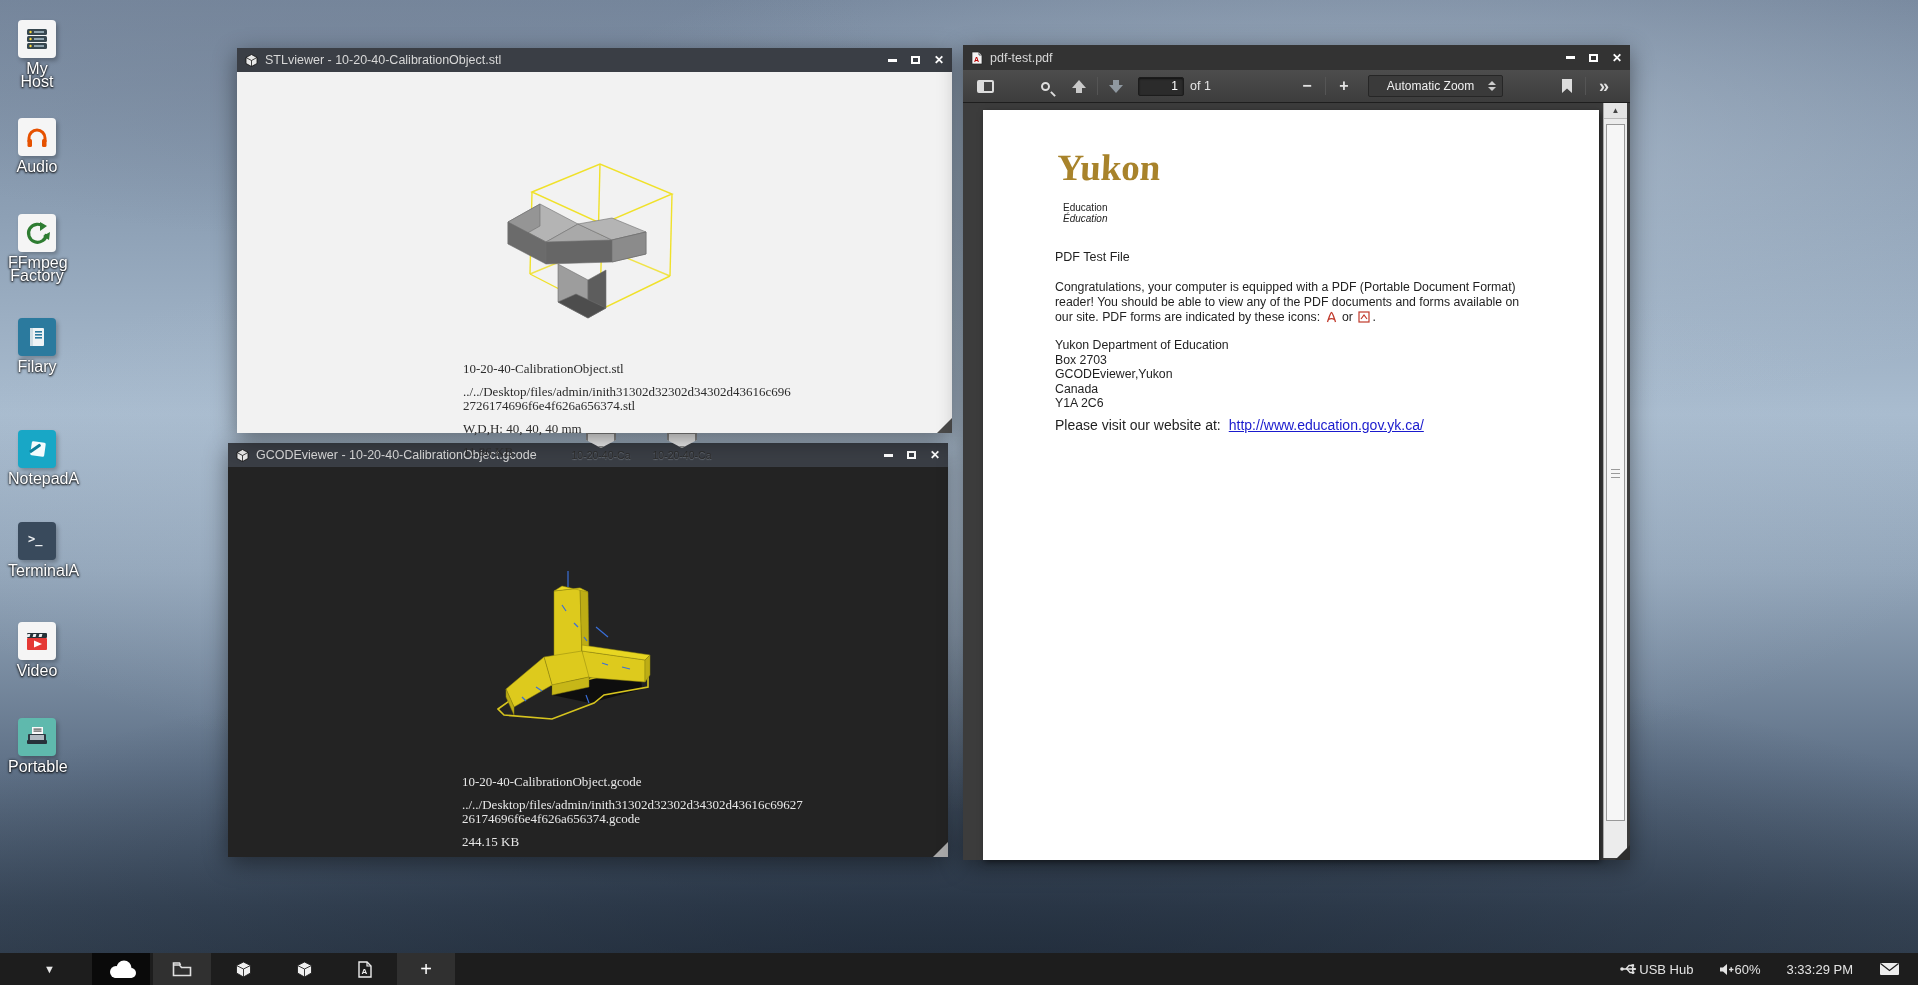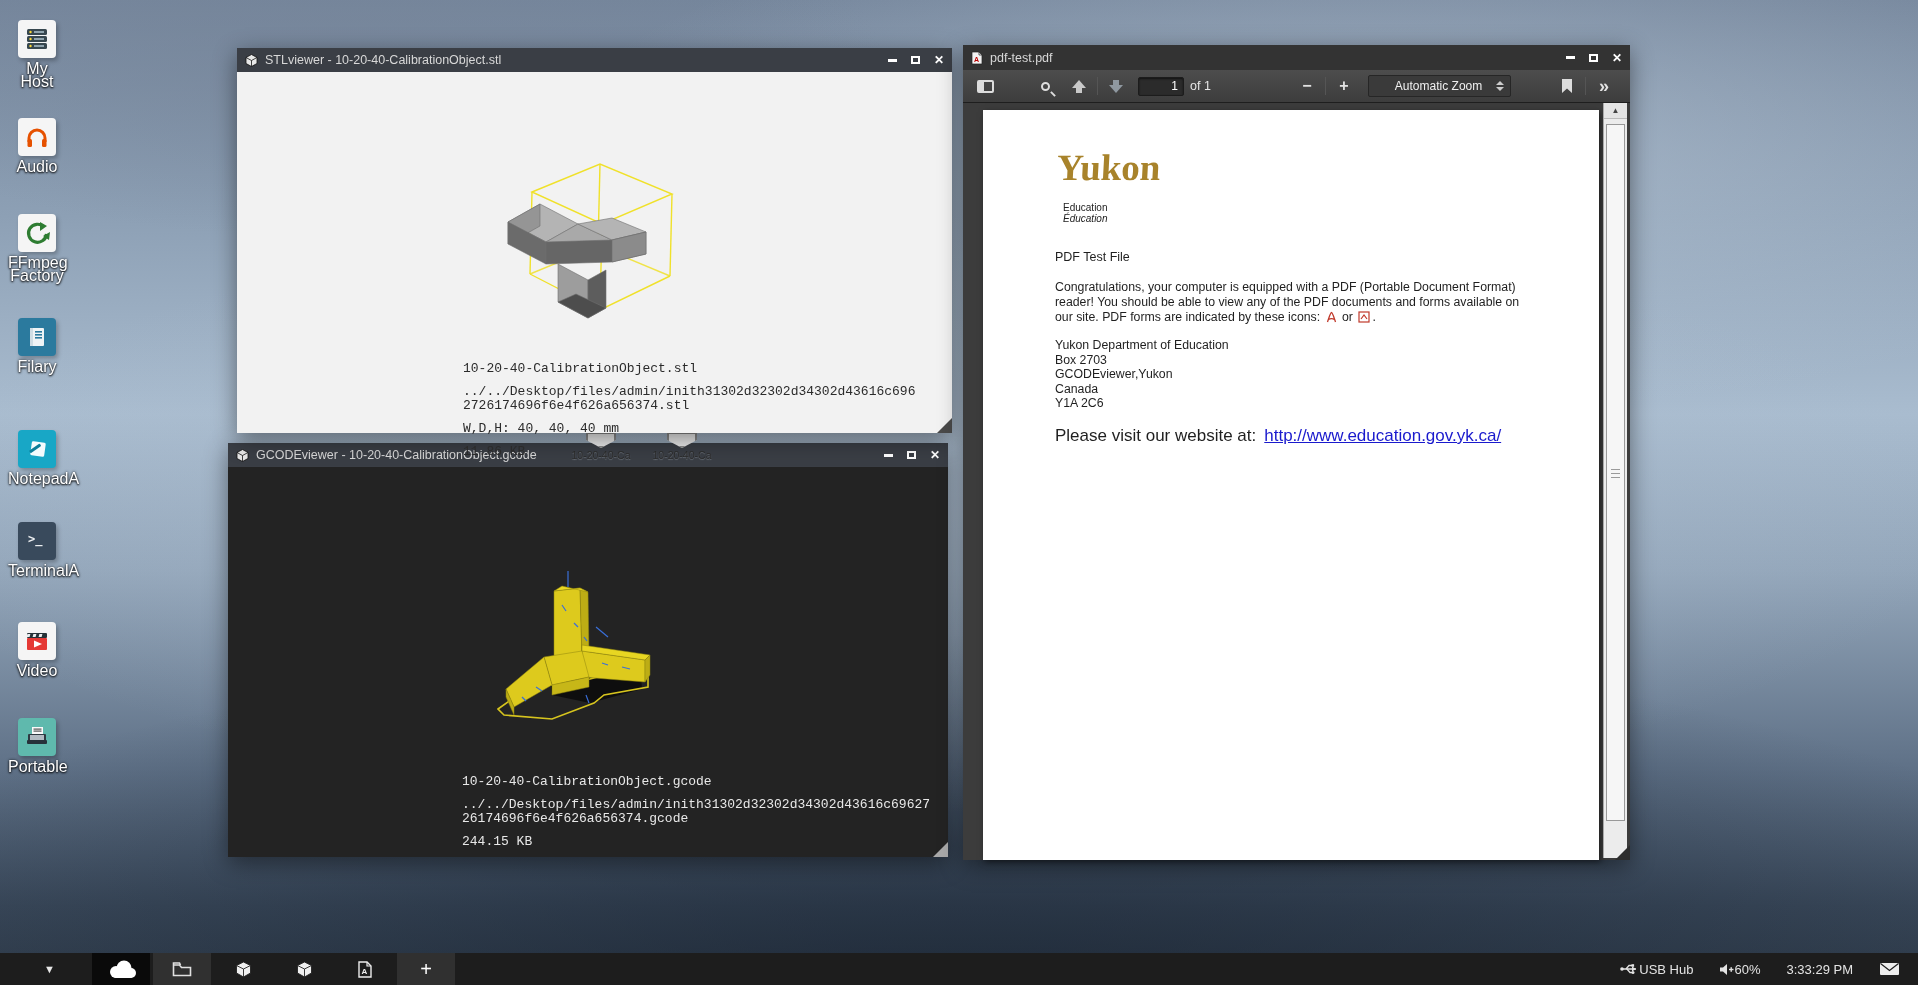--- a/index.html
+++ b/index.html
@@ -31,21 +31,21 @@
   .tbar { position:absolute; left:0; right:0; top:0; height:24px; background:#3a3e45;
      display:flex; align-items:center; padding:0 8px; color:#d8d8d8; font-size:12.5px; }
   .tbar .ticon { margin-right:7px; display:flex; }
   .wctls { margin-left:auto; display:flex; align-items:center; gap:14px; }
   .wmin { width:9px; height:3px; background:#fff; }
   .wmax { width:9px; height:8px; border:2px solid #fff; }
   .wclose { color:#fff; font-size:12px; font-weight:bold; line-height:10px; }
   .grip { position:absolute; right:0; bottom:0; width:0; height:0;
      border-left:15px solid transparent; }
   
-  .mono { font-family:Liberation Mono, monospace; }
+  .mono { font-family:Liberation Serif, serif; }
   #stl-content { position:absolute; top:24px; left:0; right:0; bottom:0; background:#f2f2f2; }
   #stl-text { position:absolute; left:226px; top:290px; font-size:13px; color:#2b2b2b; }
   #gcode-content { position:absolute; top:24px; left:0; right:0; bottom:0; background:#232323; }
   #gcode-text { position:absolute; left:234px; top:308px; font-size:13px; color:#e8e8e8; }
   .finfo-line { line-height:14px; }
   .finfo-gap { height:9px; }
   
   #pdf-win { background:#3c3c3c; }
   #pdf-tbar { height:25px; background:#333; }
   #pdf-toolbar { position:absolute; top:25px; left:0; right:0; height:33px;
@@ -66,41 +66,41 @@
   .arr.up::after { content:""; position:absolute; left:4px; top:8px; width:6px; height:5px; background:#c9c9c9; }
   .arr.down::before { border-left:7px solid transparent; border-right:7px solid transparent;
      border-top:8px solid #8f98a0; bottom:0; }
   .arr.down::after { content:""; position:absolute; left:4px; top:0; width:6px; height:5px; background:#8f98a0; }
   #page-input { width:46px; height:19px; background:#2b2b2b; border:1px solid #1c1c1c;
      border-radius:2px; color:#fff; font-size:12px; text-align:right; padding-right:5px;
      box-shadow:inset 0 1px 2px rgba(0,0,0,.6); }
   .tb-label { font-size:12.5px; margin-left:6px; color:#e6e6e6; }
   .tb-glyph { font-size:16px; font-weight:bold; color:#e2e2e2; }
   #zoom-select { margin-left:12px; height:22px; background:#3a3a3a; border:1px solid #262626;
-     border-radius:2px; display:flex; align-items:center; padding:0 6px 0 26px; min-width:128px; }
+     border-radius:2px; display:flex; align-items:center; padding:0 6px 0 18px; min-width:128px; }
   #zoom-select .zlabel { font-size:12px; color:#f0f0f0; margin-right:14px; }
   .updown { display:flex; flex-direction:column; gap:2px; margin-left:auto; }
   .updown i { width:0; height:0; border-left:4px solid transparent; border-right:4px solid transparent; }
   .updown .u { border-bottom:4px solid #ccc; }
   .updown .d { border-top:4px solid #ccc; }
   .ic-bookmark { width:10px; height:14px; background:#ddd;
      clip-path:polygon(0 0,100% 0,100% 100%,50% 68%,0 100%); }
   
   #pdf-content { position:absolute; top:58px; left:0; right:0; bottom:0; background:#3c3c3c; }
   #pdf-page { position:absolute; left:20px; top:7px; width:616px; height:750px; background:#fff;
      box-shadow:2px 2px 6px rgba(0,0,0,.5); color:#1f1f1f; }
   #logo-word { position:absolute; left:74px; top:36px; font-size:37px; font-weight:bold;
      color:#a8832b; letter-spacing:0; transform:skewX(-3deg); font-family:"Liberation Serif",serif; }
   #logo-sub1 { position:absolute; left:80px; top:92px; font-size:10px; color:#222; }
   #logo-sub2 { position:absolute; left:80px; top:103px; font-size:10px; font-style:italic; color:#222; }
   #pdf-heading { position:absolute; left:72px; top:140px; font-size:12.5px; }
   #pdf-para { position:absolute; left:72px; top:170px; font-size:12.3px; line-height:15px; }
   .pdficon { display:inline-block; vertical-align:-2px; margin:0 2px; }
   #pdf-address { position:absolute; left:72px; top:228px; font-size:12.3px; line-height:14.6px; }
-  #pdf-visit { position:absolute; left:72px; top:316px; font-size:17px; }
+  #pdf-visit { position:absolute; left:72px; top:307px; font-size:14px; }
   #pdf-link { color:#1a1acd; text-decoration:underline; margin-left:8px; }
   
   #pdf-scroll { position:absolute; right:3px; top:58px; width:24px; bottom:2px;
      background:#ececec; border-left:1px solid #a9a9a9; }
   #sb-up { height:16px; display:flex; align-items:center; justify-content:center;
      font-size:8px; color:#444; background:#e4e4e4; border-bottom:1px solid #bbb; }
   #sb-thumb { position:absolute; left:2px; right:2px; top:21px; height:697px; background:#f6f6f6;
      border:1px solid #999; }
   #sb-thumb .gripl { position:absolute; left:4px; right:4px; height:1px; background:#9a9a9a; }
   

